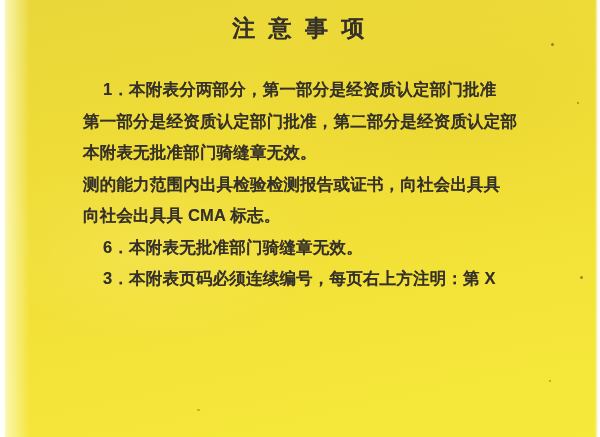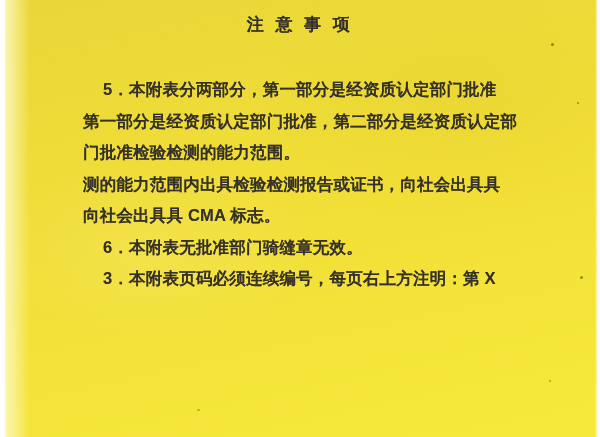--- a/index.html
+++ b/index.html
@@ -24,21 +24,21 @@
       radial-gradient(320px 170px at 470px 110px, rgba(205,175,25,0.10), transparent 70%),
       linear-gradient(168deg, #e9d73a 0%, #f1de36 45%, #f7e93c 100%);
   }
   .title {
     position: absolute;
     top: 13px;
     left: 0;
     right: 0;
     margin: 0;
     text-align: center;
-    font-size: 17px;
+    font-size: 23px;
     font-weight: 700;
     letter-spacing: 3.5px;
     color: #35312a;
     text-shadow: 0 0 0.5px rgba(52,47,38,0.55);
   }
   .body-text {
     position: absolute;
     top: 74px;
     left: 83px;
     width: 440px;
@@ -66,23 +66,23 @@
   .sp6 { left: 505px; top: 125px; width: 2px; height: 2px; opacity: .5; }
 </style>
 </head>
 <body>
 
 <div class="page">
 
   <h1 class="title">注 意 事 项</h1>
 
   <div class="body-text">
-    <div class="line indent">5．本附表分两部分，第一部分是经资质认定部门批准</div>
+    <div class="line indent">1．本附表分两部分，第一部分是经资质认定部门批准</div>
     <div class="line">第一部分是经资质认定部门批准，第二部分是经资质认定部</div>
-    <div class="line">门批准检验检测的能力范围。</div>
+    <div class="line">本附表无批准部门骑缝章无效。</div>
     <div class="line">测的能力范围内出具检验检测报告或证书，向社会出具具</div>
     <div class="line">向社会出具具 CMA 标志。</div>
     <div class="line indent">6．本附表无批准部门骑缝章无效。</div>
     <div class="line indent">3．本附表页码必须连续编号，每页右上方注明：第 X</div>
   </div>
 
   <span class="speckle sp1"></span>
   <span class="speckle sp2"></span>
   <span class="speckle sp3"></span>
   <span class="speckle sp4"></span>

